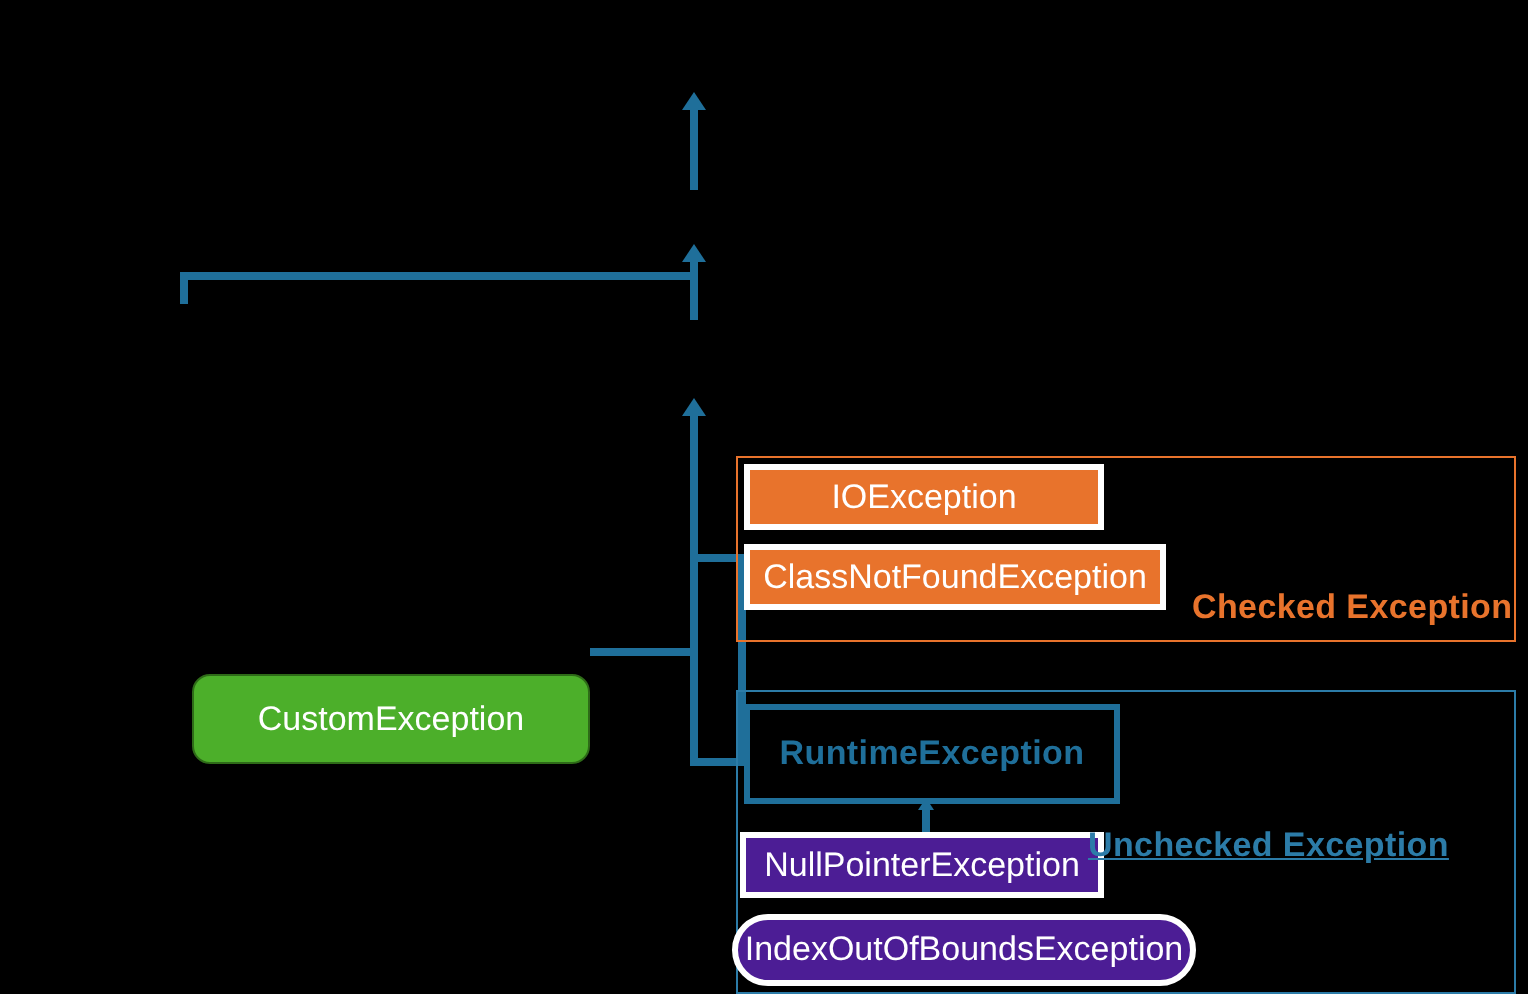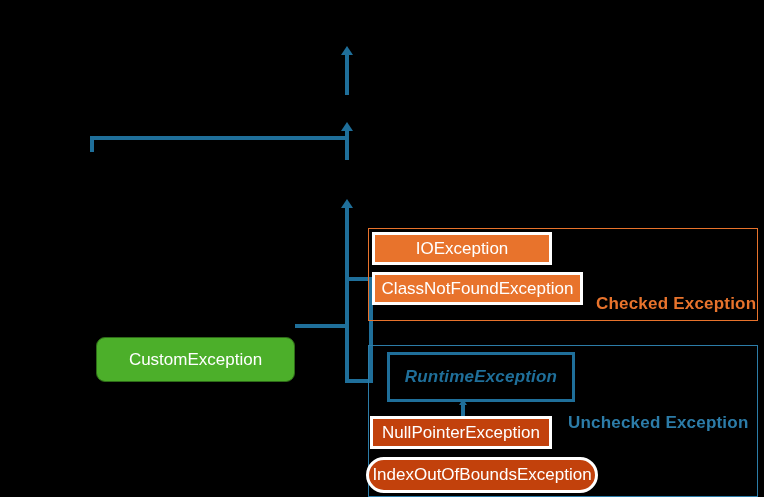--- a/index.html
+++ b/index.html
@@ -71,21 +71,21 @@
     justify-content: center;
     color: #FFFFFF;
     font-size: 17px;
     white-space: nowrap;
   }
   .node.orange {
     background: #E8732C;
     border: 3px solid #FFFFFF;
   }
   .node.blue {
-    background: #c2410c;
+    background: #4c1d95;
     border: 3px solid #FFFFFF;
   }
   .node.outline-blue {
     background: transparent;
     border: 3px solid #1F6F9A;
     color: #1F6F9A;
     font-weight: bold;
     letter-spacing: 0.2px;
   }
   .node.green {
@@ -129,31 +129,31 @@
   </div>
 
   <div class="node orange" style="left:372px; top:232px; width:180px; height:33px;">
     <span>IOException</span>
   </div>
 
   <div class="group-label checked" style="left:596px; top:262px;margin-top:32px;">Checked Exception</div>
 
   <div class="group-box group-unchecked" style="left:368px; top:345px; width:390px; height:152px;"></div>
 
-  <div class="node outline-blue" style="left:387px; top:352px; width:188px; height:50px;font-style:italic;">
+  <div class="node outline-blue" style="left:372px; top:352px; width:188px; height:50px;">
     <span>RuntimeException</span>
   </div>
 
   <div class="node blue" style="left:370px; top:416px; width:182px; height:33px;">
     <span>NullPointerException</span>
   </div>
 
   <div class="node blue" style="left:366px; top:457px; width:232px; height:36px;border-radius:18px;">
     <span>IndexOutOfBoundsException</span>
   </div>
 
-  <div class="group-label unchecked" style="left:568px; top:413px;">Unchecked Exception</div>
+  <div class="group-label unchecked" style="left:544px; top:413px;text-decoration:underline;">Unchecked Exception</div>
 
   <div class="node green" style="left:96px; top:303px; width:199px; height:45px;margin-top:34px;">
     <span>CustomException</span>
   </div>
 
 </div>
 
 </body></html>

